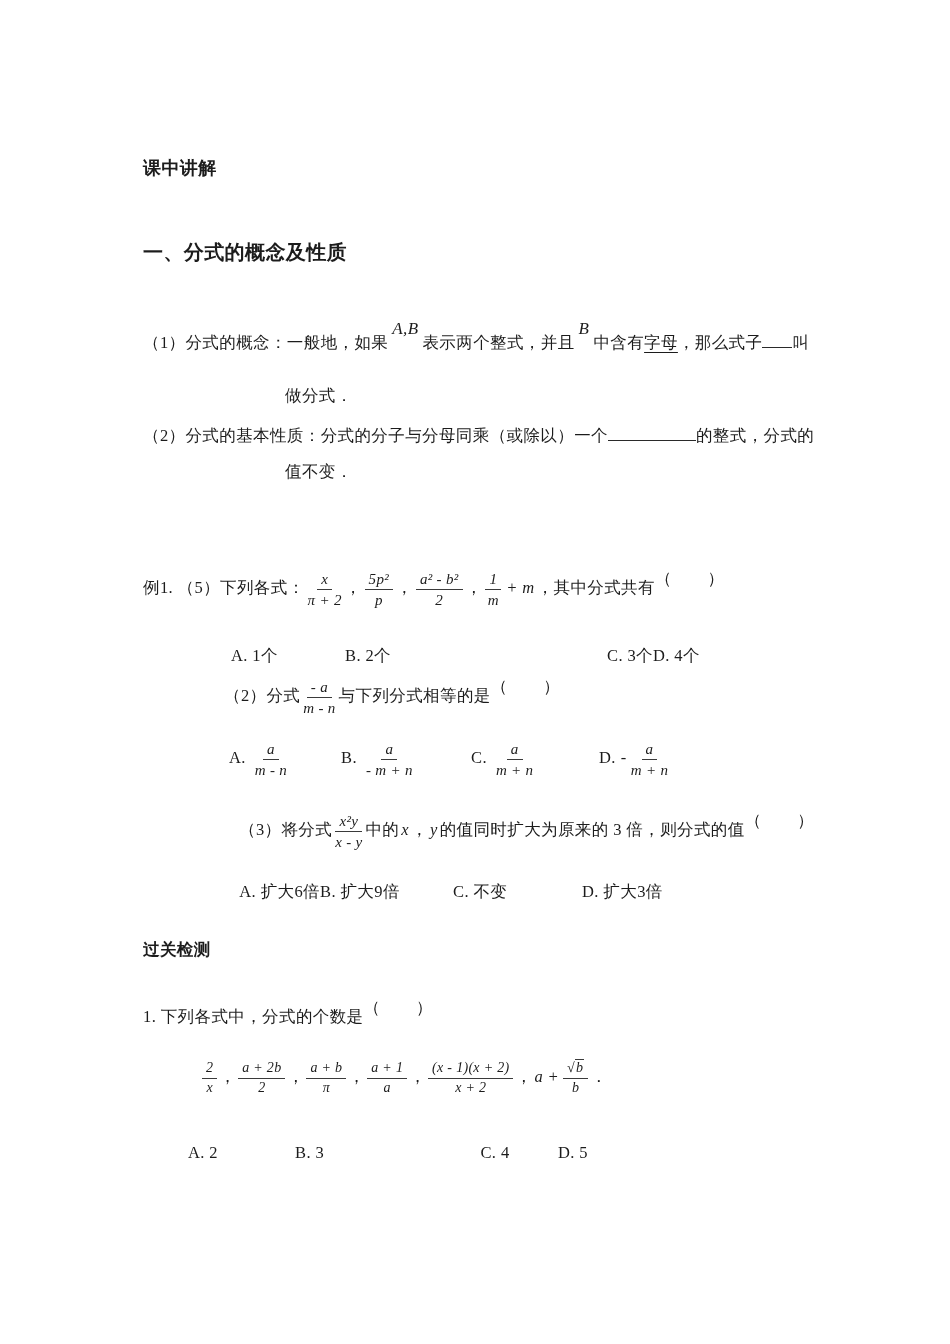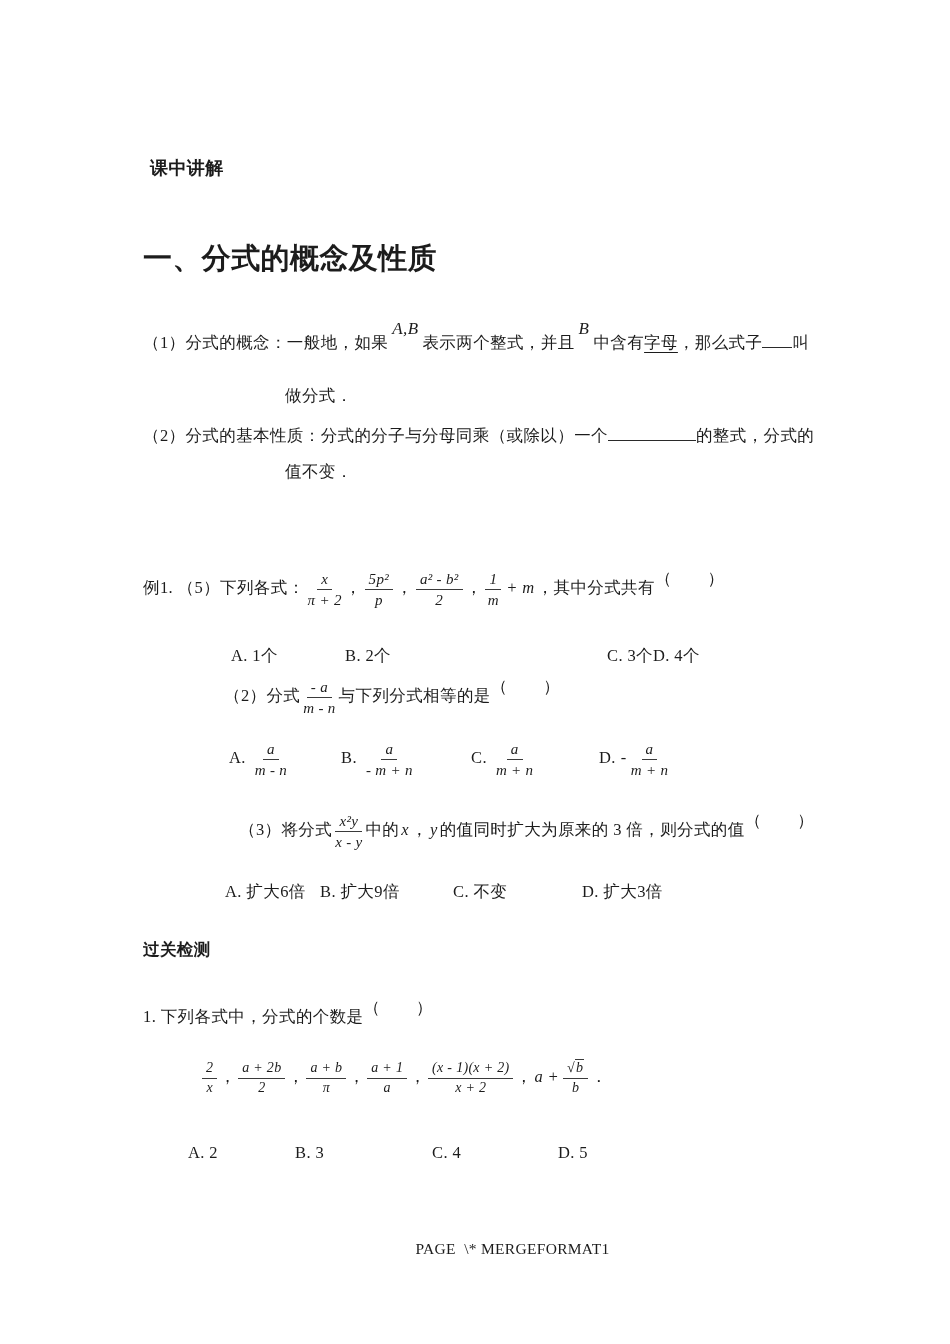--- a/index.html
+++ b/index.html
@@ -15,22 +15,22 @@
     font-size: 16.5px;
     overflow: hidden;
   }
   .line {
     position: absolute;
     white-space: nowrap;
     letter-spacing: 0.4px;
     line-height: 1.25;
   }
   .b { font-weight: bold; }
-  #h1  { top: 157px; left: 143px; font-size: 18px; margin-left: 7px; }
-  #h2  { top: 240px; left: 143px; font-size: 29px; }
+  #h1  { top: 157px; left: 143px; font-size: 18px; }
+  #h2  { top: 240px; left: 143px; font-size: 20px; }
 
   #c1a { top: 331px; left: 143px; }
   #c1b { top: 386px; left: 285px; }
   #c2a { top: 424px; left: 143px; }
   #c2b { top: 462px; left: 285px; }
   #c3  { top: 498px; left: 143px; }
 
   #ex1     { top: 570px; left: 143px; }
   #ex1opts { top: 645px; left: 231px; }
   #q2      { top: 678px; left: 224px; }
@@ -89,26 +89,26 @@
 
   
   .opt { display: inline-block; vertical-align: middle; }
   .opt-label { margin-right: 5px; }
   #ex1opts  .opt:nth-child(1) { width: 114px; }
   #ex1opts  .opt:nth-child(2) { width: 161px; }
   #ex1opts  .opt:nth-child(3) { width: 147px; text-align: right; }
   #q2opts   .opt:nth-child(1) { width: 112px; }
   #q2opts   .opt:nth-child(2) { width: 130px; }
   #q2opts   .opt:nth-child(3) { width: 128px; }
-  #q3opts   .opt:nth-child(1) { width: 95px; }
+  #q3opts   .opt:nth-child(1) { width: 95px; text-align: right; }
   #q3opts   .opt:nth-child(2) { width: 133px; }
   #q3opts   .opt:nth-child(3) { width: 129px; }
   #quizopts .opt:nth-child(1) { width: 107px; }
   #quizopts .opt:nth-child(2) { width: 137px; }
-  #quizopts .opt:nth-child(3) { width: 126px; }
+  #quizopts .opt:nth-child(3) { width: 126px; text-align: center; }
 </style>
 </head>
 <body>
 
 <div id="page">
 
   <div id="h1" class="line b">课中讲解</div>
 
   <div id="h2" class="line b">一、分式的概念及性质</div>
 
@@ -202,15 +202,14 @@
       </span><span>，</span><span class="mvar">a +</span><span class="frac">
         <span class="num"><span class="rad">√</span><span class="radarg">b</span></span>
         <span class="den">b</span>
       </span><span>．</span>
   </div>
 
   <div id="quizopts" class="line">
     <span class="opt">A. 2</span><span class="opt">B. 3</span><span class="opt">C. 4</span><span class="opt">D. 5</span>
   </div>
 
-  <div id="footer">PAGE  \* MERGEFORMAT1</div>
 
 </div>
 
 </body></html>

